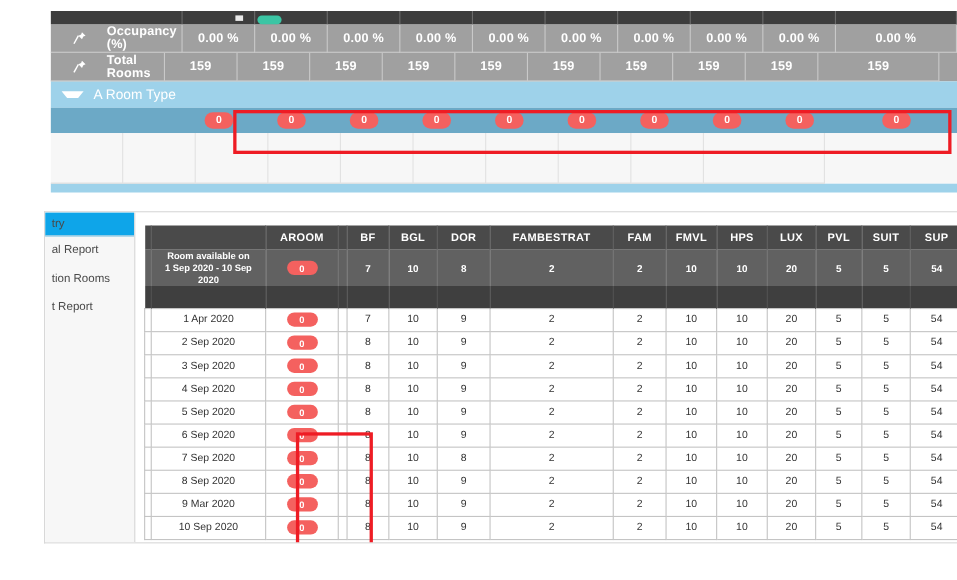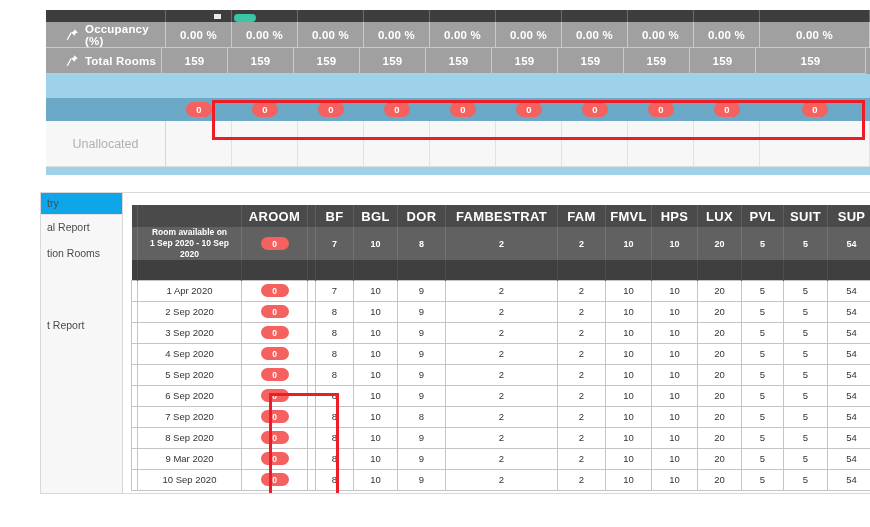--- a/index.html
+++ b/index.html
@@ -69,23 +69,23 @@
     border-right: 1px solid #c9c9c9;
     border-bottom: 1px solid #c9c9c9;
     box-sizing: border-box;
     display: flex;
     align-items: center;
     justify-content: center;
     height: 100%;
     letter-spacing: 0.2px;
   }
   .row-metric .cell.label {
-    justify-content: flex-start;
+    justify-content: flex-end;
     padding-left: 20px;
-    gap: 6px;
+    gap: 18px;
   }
 
   .pin-icon {
     display: inline-block;
     width: 13px;
     height: 13px;
     flex: 0 0 13px;
   }
 
   .row-group {
@@ -239,21 +239,21 @@
     text-align: center;
     font-size: 9.5px;
     color: #333333;
     padding: 0;
   }
 
   
   tr.hdr-title th {
     background: #4a4a4a;
     color: #ffffff;
-    font-size: 13px;
+    font-size: 10px;
     font-weight: bold;
     height: 22px;
     border-right: 1px solid #5d5d5d;
     letter-spacing: 0.3px;
   }
   tr.hdr-avail td {
     background: #616161;
     color: #ffffff;
     height: 20px;
     font-size: 9px;
@@ -353,21 +353,21 @@
     <div class="cell" style="width:66px">0.00 %</div>
     <div class="cell" style="width:66px">0.00 %</div>
     <div class="cell" style="width:66px">0.00 %</div>
     <div class="cell" style="width:66px">0.00 %</div>
     <div class="cell" style="width:66px">0.00 %</div>
     <div class="cell" style="width:66px">0.00 %</div>
     <div class="cell" style="width:110px">0.00 %</div>
   </div>
 
   <div class="grid-row row-metric">
-    <div class="cell label" style="width:116px">
+    <div class="cell label" style="width:104px">
       <span class="pin-icon">
         <svg width="13" height="13" viewBox="0 0 16 16">
           <path d="M10.5 1.5 L14.5 5.5 L12 6.5 L10.5 9.5 L6.5 5.5 L9.5 4 Z" fill="#ffffff"></path>
           <line x1="6.5" y1="5.5" x2="1.5" y2="14.5" stroke="#ffffff" stroke-width="1.6"></line>
         </svg>
       </span>
       <span>Total Rooms</span>
     </div>
     <div class="cell" style="width:66px">159</div>
     <div class="cell" style="width:66px">159</div>
@@ -375,20 +375,24 @@
     <div class="cell" style="width:66px">159</div>
     <div class="cell" style="width:66px">159</div>
     <div class="cell" style="width:66px">159</div>
     <div class="cell" style="width:66px">159</div>
     <div class="cell" style="width:66px">159</div>
     <div class="cell" style="width:66px">159</div>
     <div class="cell" style="width:110px">159</div>
   </div>
 
   <div class="grid-row row-group">
+    <div class="cell label" style="width:120px">
+      <span class="caret-down"></span>
+      <span>A Room Type</span>
+    </div>
     <div class="cell" style="width:66px"></div>
     <div class="cell" style="width:66px"></div>
     <div class="cell" style="width:66px"></div>
     <div class="cell" style="width:66px"></div>
     <div class="cell" style="width:66px"></div>
     <div class="cell" style="width:66px"></div>
     <div class="cell" style="width:66px"></div>
     <div class="cell" style="width:66px"></div>
     <div class="cell" style="width:66px"></div>
     <div class="cell" style="width:110px"></div>
@@ -422,21 +426,20 @@
       </div>
     <div class="cell" style="width:66px">
         <span class="badge">0</span>
       </div>
     <div class="cell" style="width:110px">
         <span class="badge">0</span>
       </div>
   </div>
 
   <div class="grid-row row-unalloc">
-    <div class="cell label" style="width:120px">Unallocated</div>
     <div class="cell" style="width:66px"></div>
     <div class="cell" style="width:66px"></div>
     <div class="cell" style="width:66px"></div>
     <div class="cell" style="width:66px"></div>
     <div class="cell" style="width:66px"></div>
     <div class="cell" style="width:66px"></div>
     <div class="cell" style="width:66px"></div>
     <div class="cell" style="width:66px"></div>
     <div class="cell" style="width:66px"></div>
     <div class="cell" style="width:110px"></div>
@@ -449,21 +452,21 @@
 
   <div id="top-highlight"></div>
 </div>
 
 <div id="bottom-panel">
 
   <div id="side-nav">
     <div class="nav-item first" style="top:0px;">try</div>
     <div class="nav-item" style="top:28px;">al Report</div>
     <div class="nav-item" style="top:54px;">tion Rooms</div>
-    <div class="nav-item" style="top:80px;margin-top:46px;">t Report</div>
+    <div class="nav-item" style="top:80px;">t Report</div>
   </div>
 
   <div id="report-table">
     <table class="rpt">
       <colgroup>
         <col style="width:6px">
         <col style="width:104px">
         <col style="width:66px">
         <col style="width:8px">
         <col style="width:38px">

